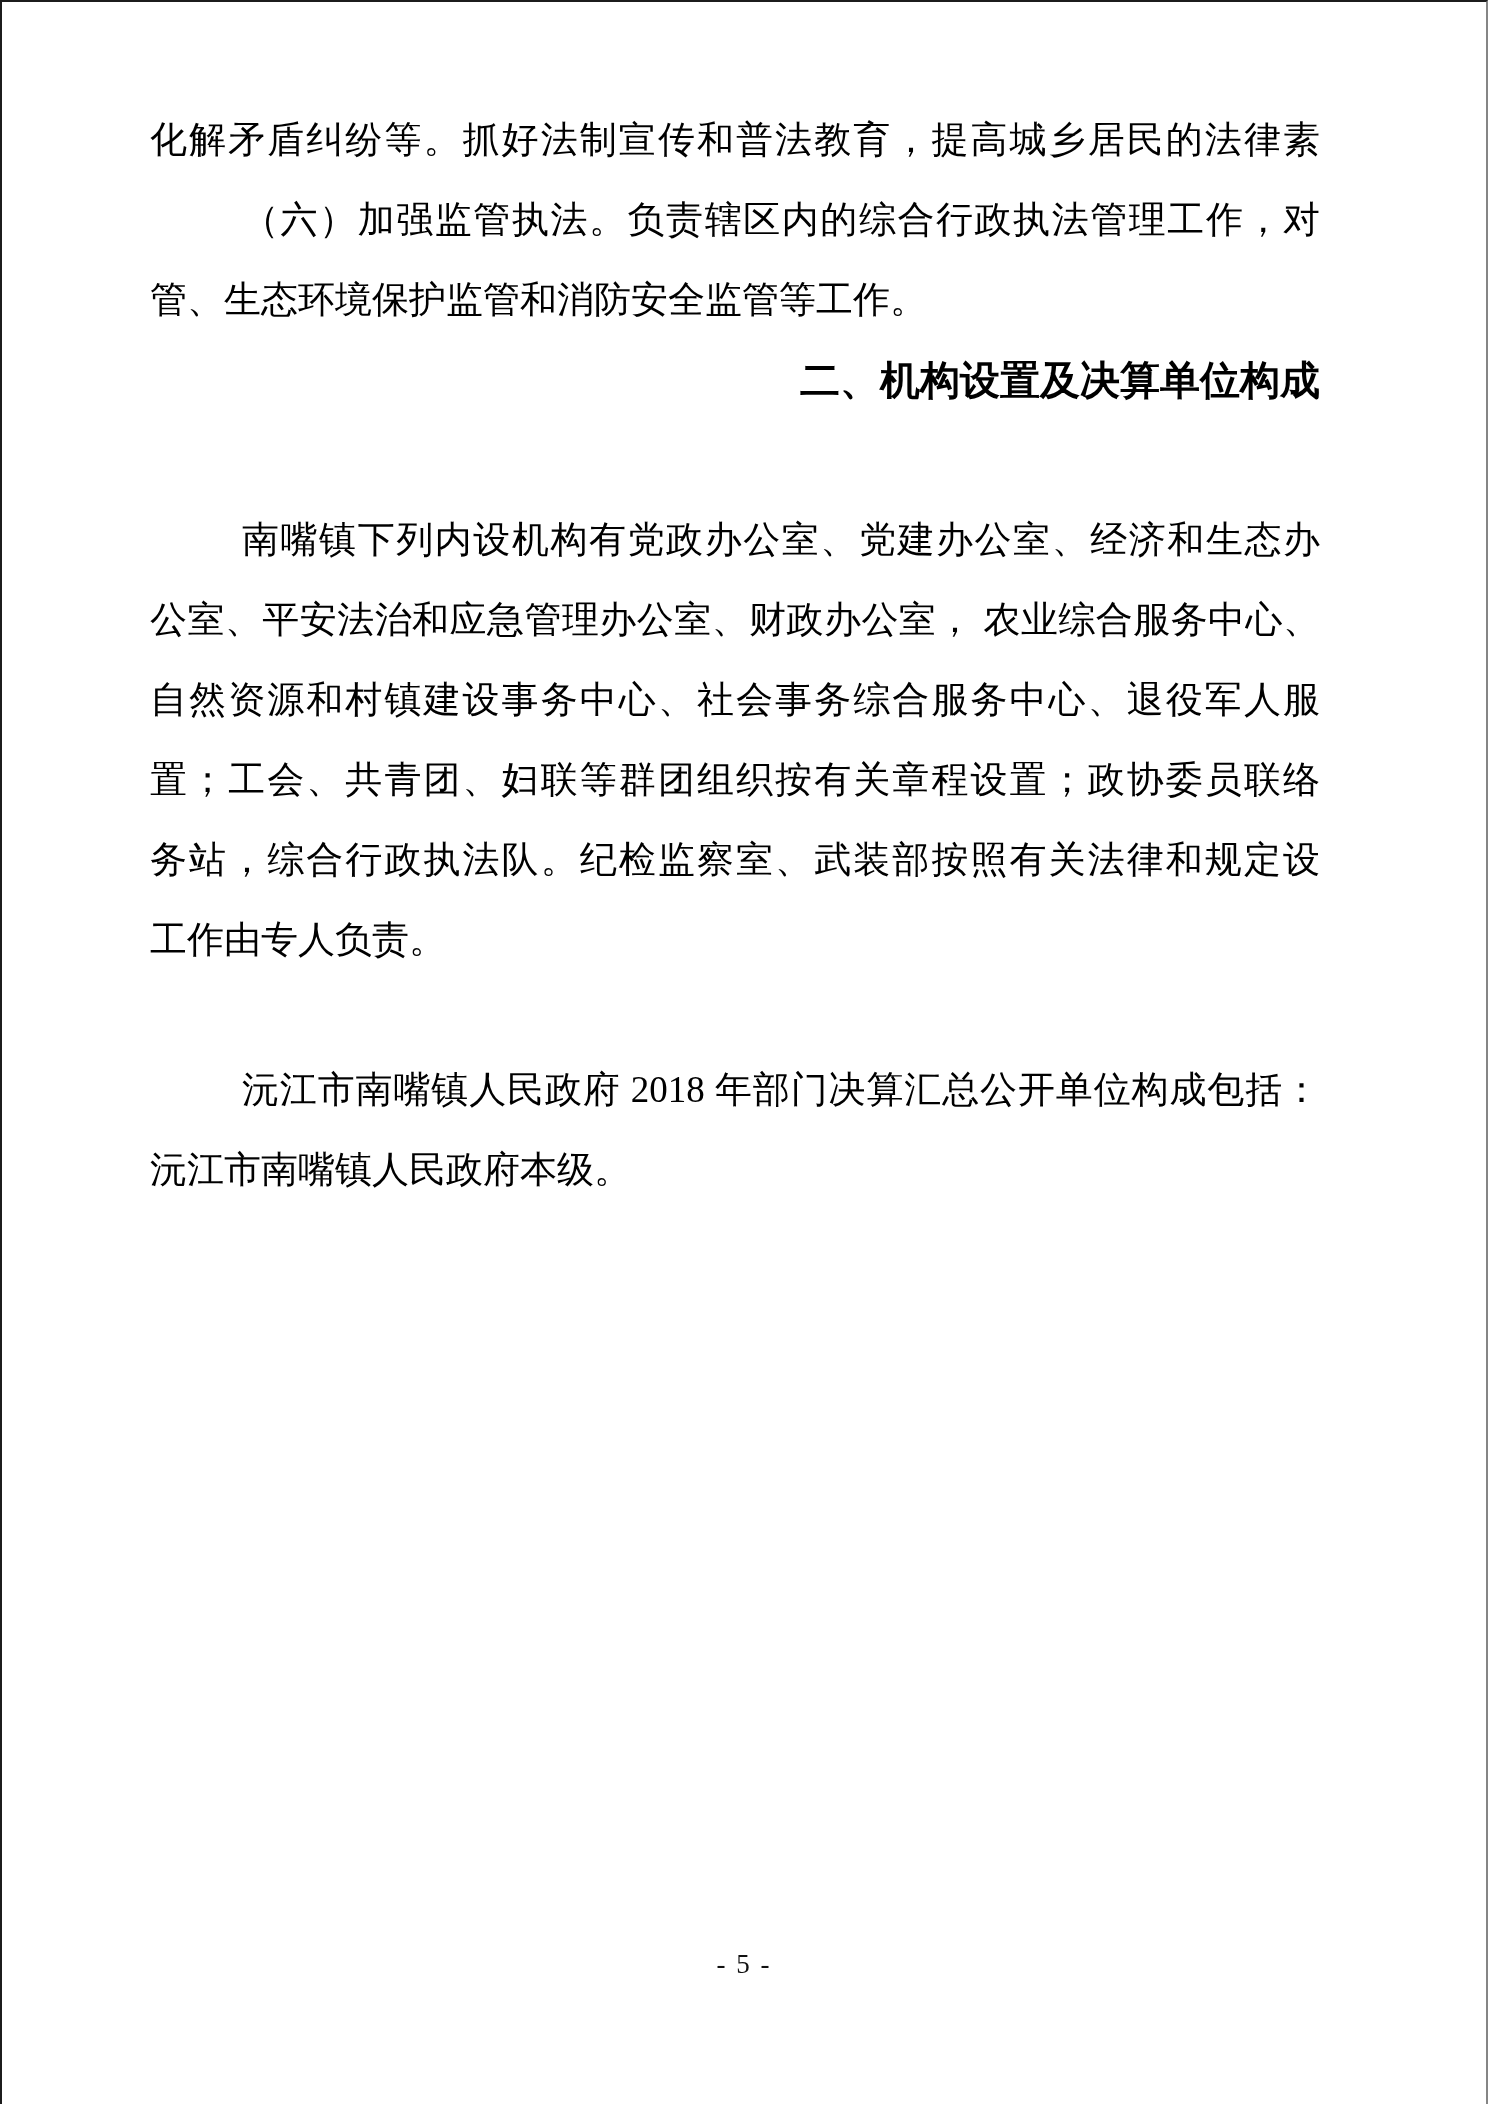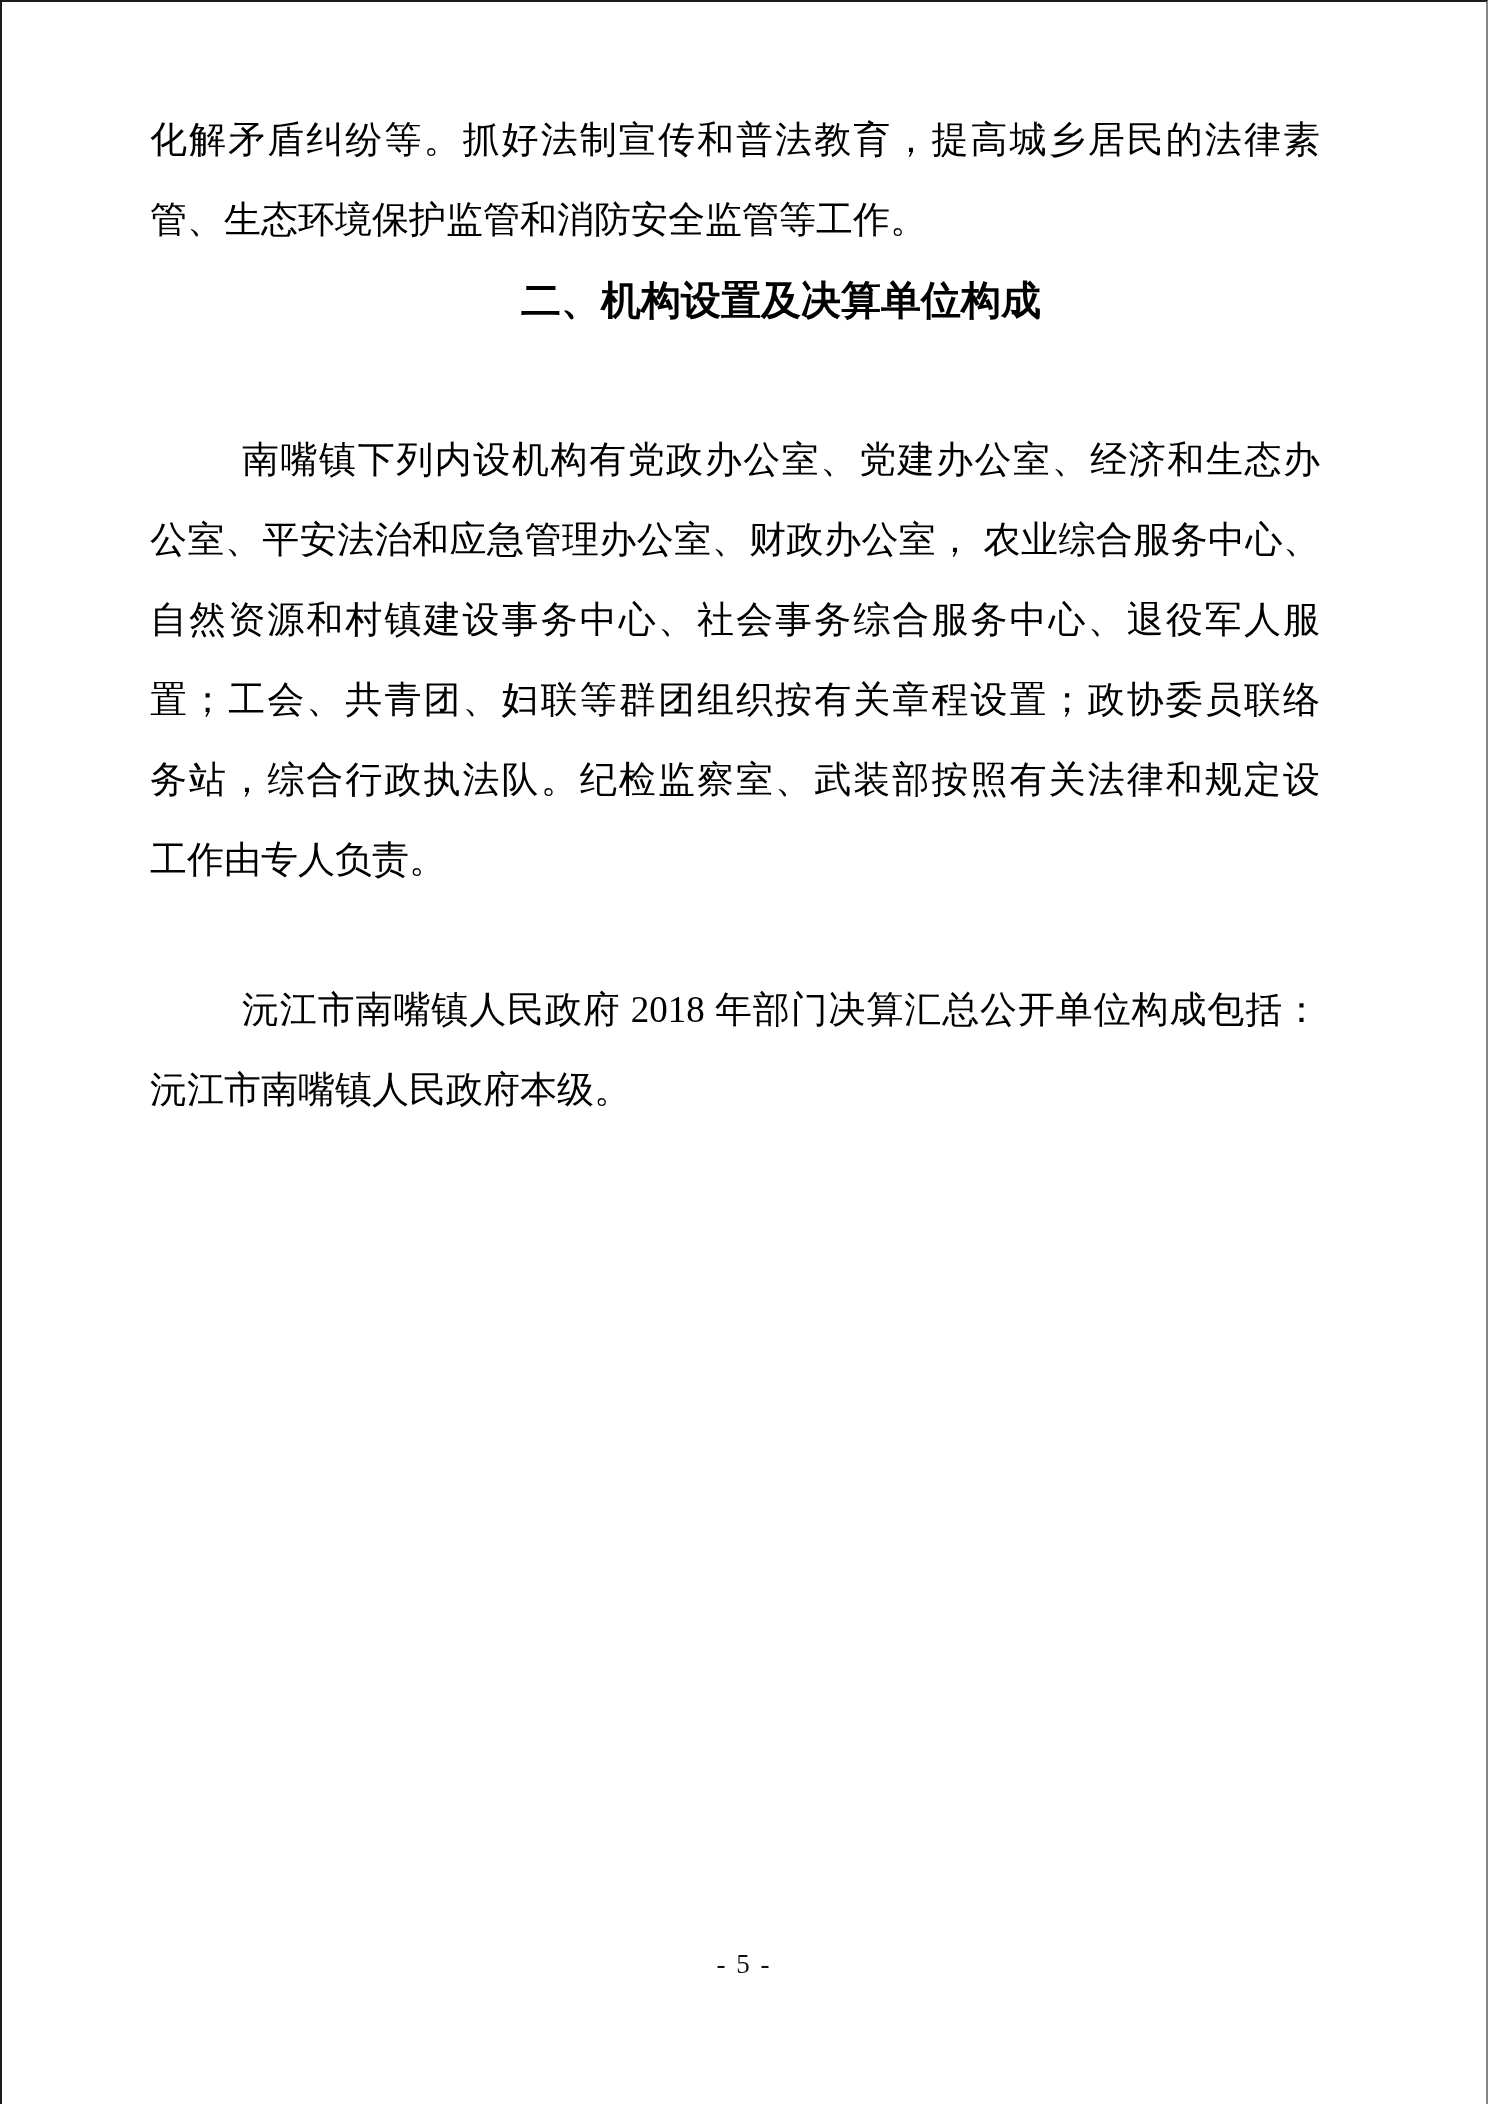--- a/index.html
+++ b/index.html
@@ -37,21 +37,21 @@
   .line.full {
     text-align-last: justify;
   }
   .line.indent {
     padding-left: 92px;
   }
   .line.heading {
     font-weight: 700;
     font-size: 40px;
     font-family: "Liberation Sans", sans-serif;
-    text-align: center;
+    text-align: right;
   }
   .spacer {
     width: 100%;
   }
   .footer {
     position: absolute;
     left: 0;
     right: 0;
     top: 1944px;
     height: 36px;
@@ -61,20 +61,21 @@
     letter-spacing: 2px;
     color: #111111;
   }
 </style>
 </head>
 <body>
 
 <div class="page">
   <div class="content" id="lines-container">
       <div class="line full">化解矛盾纠纷等。抓好法制宣传和普法教育，提高城乡居民的法律素</div>
+      <div class="line indent full">（六）加强监管执法。负责辖区内的综合行政执法管理工作，对</div>
       <div class="line">管、生态环境保护监管和消防安全监管等工作。</div>
       <div class="line indent heading">二、机构设置及决算单位构成</div>
       <div class="spacer" style="height: 80px;"></div>
       <div class="line indent full">南嘴镇下列内设机构有党政办公室、党建办公室、经济和生态办</div>
       <div class="line full">公室、平安法治和应急管理办公室、财政办公室， 农业综合服务中心、</div>
       <div class="line full">自然资源和村镇建设事务中心、社会事务综合服务中心、退役军人服</div>
       <div class="line full">置；工会、共青团、妇联等群团组织按有关章程设置；政协委员联络</div>
       <div class="line full">务站，综合行政执法队。纪检监察室、武装部按照有关法律和规定设</div>
       <div class="line">工作由专人负责。</div>
       <div class="spacer" style="height: 70px;"></div>

